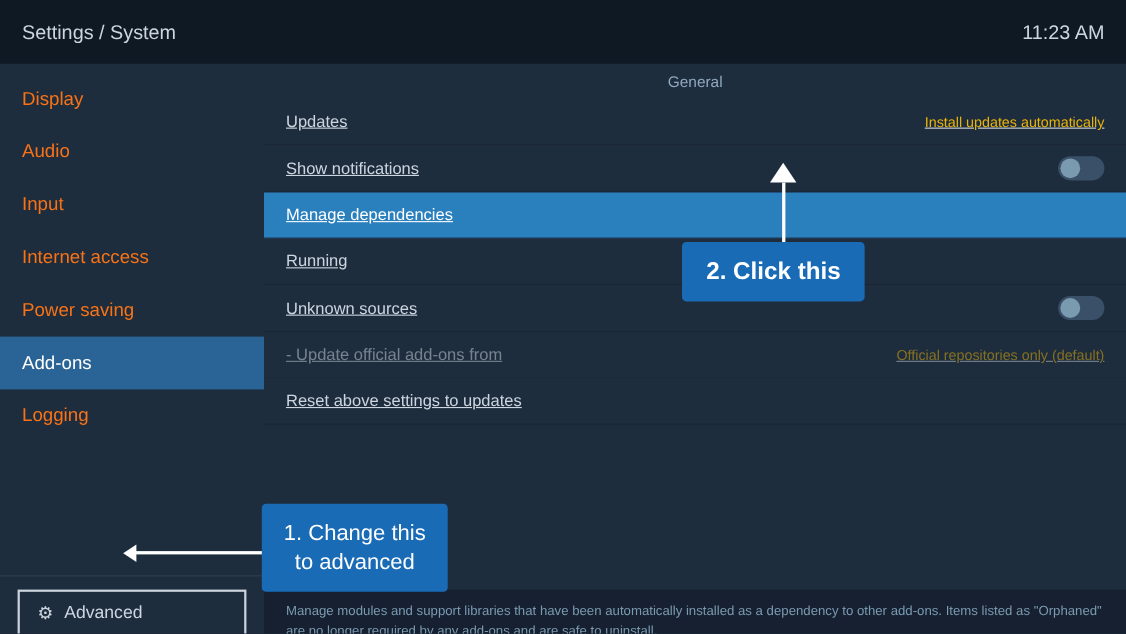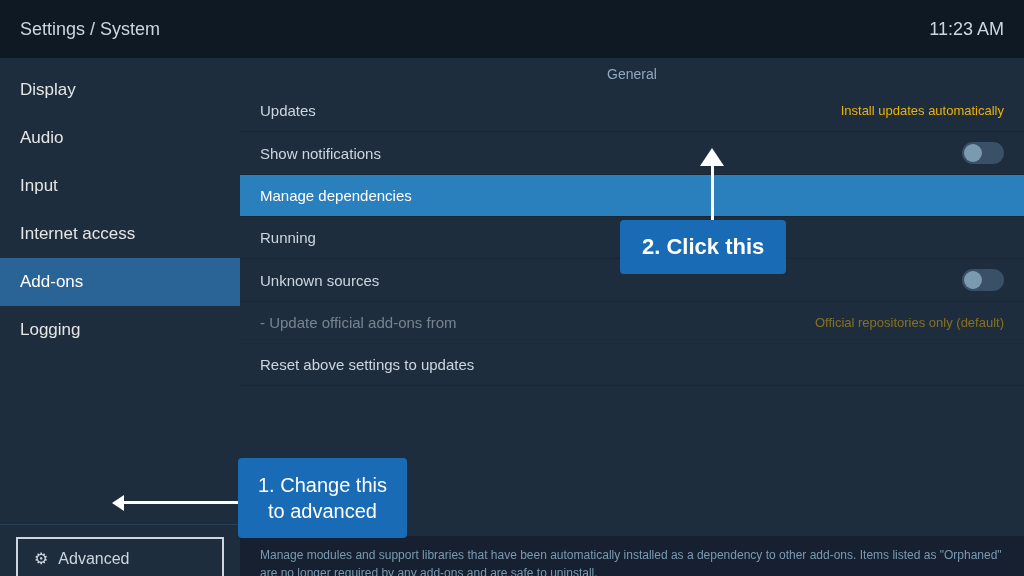--- a/index.html
+++ b/index.html
@@ -44,21 +44,21 @@
       width: 240px;
       background: #1e2d3d;
       display: flex;
       flex-direction: column;
       padding-top: 8px;
       flex-shrink: 0;
     }
     .sidebar-item {
       padding: 14px 20px;
       font-size: 17px;
-      color: #e5e5e5;
+      color: #f97316;
       cursor: pointer;
     }
     .sidebar-item.active {
       background: #2a6496;
       color: #fff;
     }
 
     
     .sidebar-bottom {
       margin-top: auto;
@@ -103,20 +103,21 @@
       overflow: hidden;
     }
     .setting-row {
       display: flex;
       align-items: center;
       justify-content: space-between;
       padding: 10px 20px;
       border-bottom: 1px solid #1a2535;
       min-height: 42px;
       cursor: pointer;
+      text-decoration: underline;
     }
     .setting-row.highlighted {
       background: #2a7fbd;
       color: #fff;
     }
     .setting-row.disabled-row {
       opacity: 0.5;
     }
     .setting-label {
       font-size: 15px;
@@ -248,20 +249,21 @@
   <span class="header-time">11:23 AM</span>
 </div>
 
 <div class="main">
 
   <div class="sidebar">
     <div class="sidebar-item">Display</div>
     <div class="sidebar-item">Audio</div>
     <div class="sidebar-item">Input</div>
     <div class="sidebar-item">Internet access</div>
+    <div class="sidebar-item">Power saving</div>
     <div class="sidebar-item active">Add-ons</div>
     <div class="sidebar-item">Logging</div>
 
     <div class="sidebar-bottom">
       <button class="advanced-btn">
         <span class="gear-icon">⚙</span>
         <span>Advanced</span>
       </button>
     </div>
   </div>

